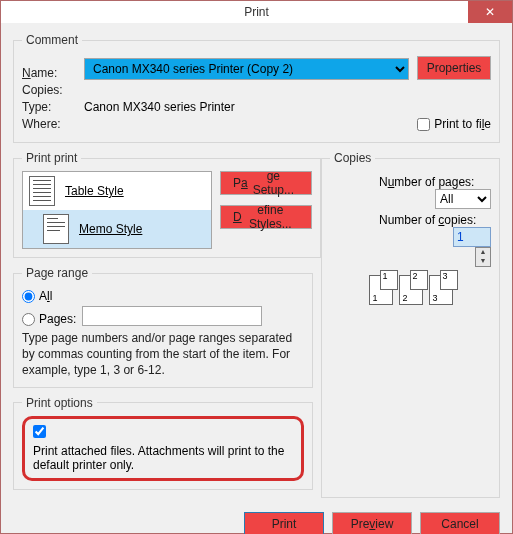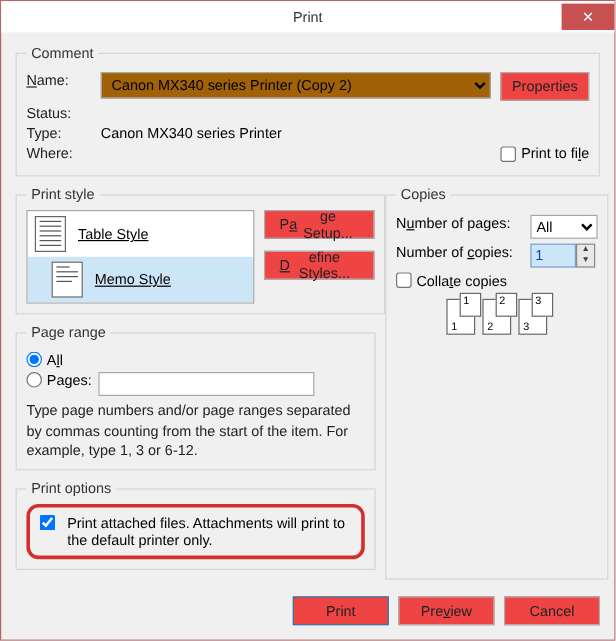--- a/index.html
+++ b/index.html
@@ -4,52 +4,52 @@
 <style>
 * { box-sizing: border-box; font-family: "Segoe UI", Tahoma, sans-serif; font-size: 12px; }
 body { margin: 0; background: #f0f0f0; }
 .dialog { width: 513px; height: 534px; background: #f0f0f0; border: 1px solid #b06868; display: flex; flex-direction: column; }
 .titlebar { height: 28px; background: #fff; display: flex; align-items: center; position: relative; }
 .titlebar-title { position: absolute; left: 50%; transform: translateX(-50%); color: #333; }
 .close-btn { margin-left: auto; width: 44px; height: 22px; background: #c75050; color: #fff; display: flex; align-items: center; justify-content: center; font-size: 14px; }
 .body { flex: 1; padding: 10px 12px 6px 12px; display: flex; flex-direction: column; }
 fieldset { border: 1px solid #d6d6d6; margin: 0 0 8px 0; padding: 6px 8px 8px 8px; }
 legend { padding: 0 4px; color: #333; }
-.row { display: flex; align-items: flex-start; margin: 3px 0; }
+.row { display: flex; align-items: flex-end; margin: 3px 0; }
 .lbl { width: 62px; color: #222; }
 .lbl u { text-decoration: underline; }
-select.printer { flex: 1; height: 22px; background: #a16207; border: 1px solid #a6a6a6; padding: 0 4px; }
+select.printer { flex: 1; height: 22px; background: #0ea5e9; border: 1px solid #a6a6a6; padding: 0 4px; }
 .btn { height: 24px; border: 1px solid #acacac; background: #ef4444; padding: 0 12px; color: #222; display: inline-flex; align-items: center; justify-content: center; }
 .props { margin-left: 8px; width: 74px; }
 .chk { width: 13px; height: 13px; margin: 0 4px 0 0; }
 .mid { display: flex; gap: 8px; }
 .left-col { width: 300px; display: flex; flex-direction: column; }
 .right-col { flex: 1; }
 .style-area { display: flex; gap: 8px; }
 .style-list { width: 190px; height: 78px; border: 1px solid #a6a6a6; background: #fff; overflow: hidden; }
 .style-item { display: flex; align-items: center; height: 38px; padding: 0 6px; gap: 10px; text-decoration: underline; }
 .style-item.sel { background: #cde6f7; padding-left: 20px; }
 .thumb { width: 26px; height: 30px; border: 1px solid #666; background: #fff; position: relative; }
 .thumb .lines { position: absolute; inset: 3px; }
 .thumb .lines span { display:block; height:1px; background:#555; margin-bottom:3px; }
 .style-btns { display: flex; flex-direction: column; gap: 10px; }
 .style-btns .btn { width: 92px; }
-.copies .row { margin: 4px 0; }
+.copies .row { margin: 4px 0; flex-direction: column; }
 .copies-lbl { width: 112px; }
 .num-input { width: 38px; height: 20px; border: 1px solid #7a9fcd; background: #fff; color: #0046d5; padding: 0 3px; }
 .num-input.sel { background: #cde6f7; }
 .spin { width: 16px; height: 20px; border: 1px solid #888; background: #e8e8e8; display: flex; flex-direction: column; }
 .spin span { flex:1; font-size:7px; text-align:center; line-height:8px; color:#444; }
 .collate-preview { display:flex; gap:6px; justify-content:center; margin-top:8px; }
 .pg { width:24px; height:30px; border:1px solid #666; background:#fff; position:relative; }
 .pg::after { content:attr(data-n); position:absolute; bottom:1px; left:3px; font-size:9px; }
 .pg::before { content:attr(data-n); position:absolute; top:-6px; right:-6px; width:14px; height:18px; border:1px solid #666; background:#fff; font-size:9px; padding-left:2px; }
 .range-input { width: 180px; height: 20px; border:1px solid #a6a6a6; background:#fff; margin-left:6px; }
 .hint { color:#222; margin-top:4px; line-height:1.35; }
-.options-box { border:3px solid #d42e2e; border-radius:10px; padding:6px 8px; display:flex; align-items:flex-start; gap:6px; }
+.options-box { border:3px solid #d42e2e; border-radius:10px; padding:6px 8px; display:flex; align-items:flex-start; gap:6px;flex-direction:column; }
 .footer { display:flex; justify-content:flex-end; gap:8px; padding:8px 12px 12px; }
 .footer .btn { width: 80px; }
 .footer .btn.primary { border:1px solid #2a7ab0; }
 .radio { width:13px; height:13px; margin:0 4px 0 0; }
 select.pages-sel { width: 56px; height:20px; border:1px solid #a6a6a6; background:#fff; }
 </style>
 </head>
 <body>
 
 <div class="dialog">
@@ -64,41 +64,41 @@
     <fieldset>
       <legend>Comment</legend>
       <div class="row">
         <span class="lbl"><u>N</u>ame:</span>
         <select class="printer">
           <option>Canon MX340 series Printer (Copy 2)</option>
         </select>
         <button class="btn props">Properties</button>
       </div>
       <div class="row">
-          <span class="lbl">Status:</span>
+          <span class="lbl">Copies:</span>
           <span></span>
         </div>
       <div class="row">
           <span class="lbl">Type:</span>
           <span>Canon MX340 series Printer</span>
         </div>
       <div class="row">
         <span class="lbl">Where:</span>
         <span></span>
         <span style="margin-left:auto; display:flex; align-items:center;">
           <input type="checkbox" class="chk" style="">
           <span>Print to fi<u>l</u>e</span>
         </span>
       </div>
     </fieldset>
 
     <div class="mid">
       <div class="left-col">
         <fieldset>
-          <legend>Print style</legend>
+          <legend>Print print</legend>
           <div class="style-area">
             <div class="style-list">
               <div class="style-item">
                 <div class="thumb">
                     <div class="lines">
                       <span></span>
                       <span></span>
                       <span></span>
                       <span></span>
                       <span></span>
@@ -157,24 +157,20 @@
             <select class="pages-sel"><option>All</option></select>
           </div>
           <div class="row">
             <span class="copies-lbl">Number of <u>c</u>opies:</span>
             <input type="text" class="num-input sel" value="1" style="">
             <div class="spin">
                 <span>▲</span>
                 <span>▼</span>
               </div>
           </div>
-          <div class="row">
-            <input type="checkbox" class="chk" style="">
-            <span>Colla<u>t</u>e copies</span>
-          </div>
           <div class="collate-preview">
             <div class="pg" data-n="1"></div>
             <div class="pg" data-n="2"></div>
             <div class="pg" data-n="3"></div>
           </div>
         </fieldset>
       </div>
     </div>
   </div>
 

